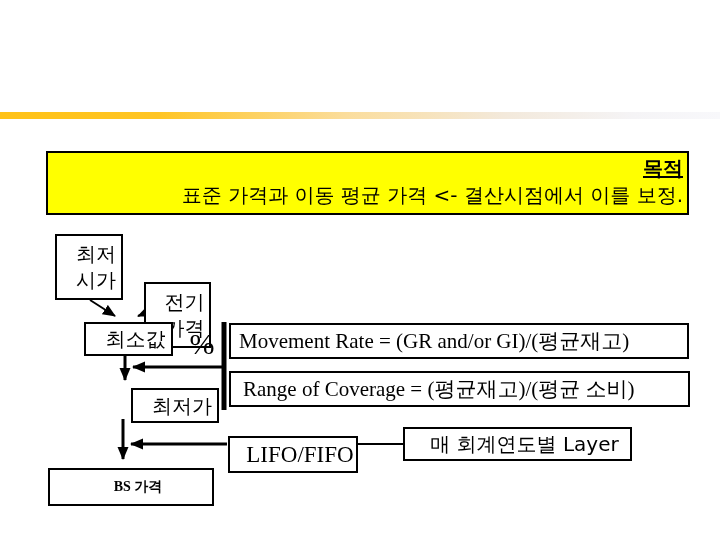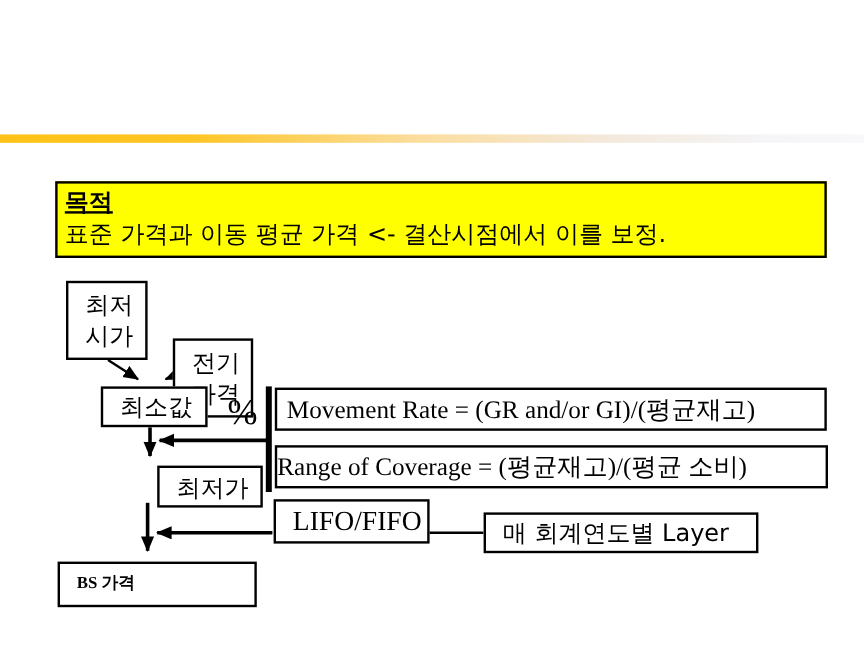--- a/index.html
+++ b/index.html
@@ -13,45 +13,46 @@
     font-size:38px;line-height:42px;color:#000;white-space:nowrap;
   }
   .accent-bar{
     position:absolute;left:0;top:112px;width:720px;height:7px;
     background:linear-gradient(90deg,#FFC217 0%,#FFC524 22%,#FBDD9C 48%,#F3E9DB 70%,#F5F4F6 88%,#F8F8FB 100%);
   }
   .purpose{
     position:absolute;left:46px;top:151px;width:643px;height:64px;
     background:#FFFF00;border:2px solid #000;box-sizing:border-box;
     padding:2px 4px 0 6px;
+    text-align:right;
   }
   .purpose-heading{
     font-size:20px;line-height:27px;font-weight:bold;text-decoration:underline;
   }
   .purpose-body{font-size:20px;line-height:26px;}
   .node{
     position:absolute;background:#fff;border:2px solid #000;box-sizing:border-box;
-    display:flex;flex-direction:column;align-items:flex-start;justify-content:center;
+    display:flex;flex-direction:column;align-items:center;justify-content:center;
     font-size:20px;line-height:26px;text-align:center;white-space:nowrap;padding-left:14px;
   }
   .n-lowest-market{left:55px;top:234px;width:68px;height:66px;}
   .n-prev-period{left:144px;top:234px;width:67px;height:66px;margin-top:48px;}
   .n-minimum{left:84px;top:322px;width:89px;height:34px;}
   .n-lowest-price{left:83px;top:388px;width:88px;height:35px;margin-left:48px;}
   .n-movement{
     left:229px;top:323px;width:460px;height:36px;
     font-family:"Liberation Serif","DejaVu Sans",serif;font-size:21px;
     align-items:flex-start;padding-left:8px;
   }
   .n-range{
     left:229px;top:371px;width:461px;height:36px;
     font-family:"Liberation Serif","DejaVu Sans",serif;font-size:21px;
-    align-items:flex-start;padding-left:0;
+    align-items:flex-start;padding-left:12px;
   }
-  .n-lifo{left:228px;top:416px;width:130px;height:37px;
+  .n-lifo{left:228px;top:436px;width:130px;height:37px;
     font-family:"Liberation Serif",serif;font-size:23px;}
   .n-layer{left:403px;top:427px;width:229px;height:34px;font-size:20px;}
   .n-bs{left:48px;top:468px;width:166px;height:38px;
     font-family:"Liberation Serif","DejaVu Sans",serif;font-size:14px;font-weight:bold;}
   .percent{
     position:absolute;left:186px;top:328px;width:32px;
     font-family:"Liberation Serif",serif;font-size:30px;line-height:32px;text-align:center;
   }
   .connectors{position:absolute;left:0;top:0;width:720px;height:540px;}
 </style>

